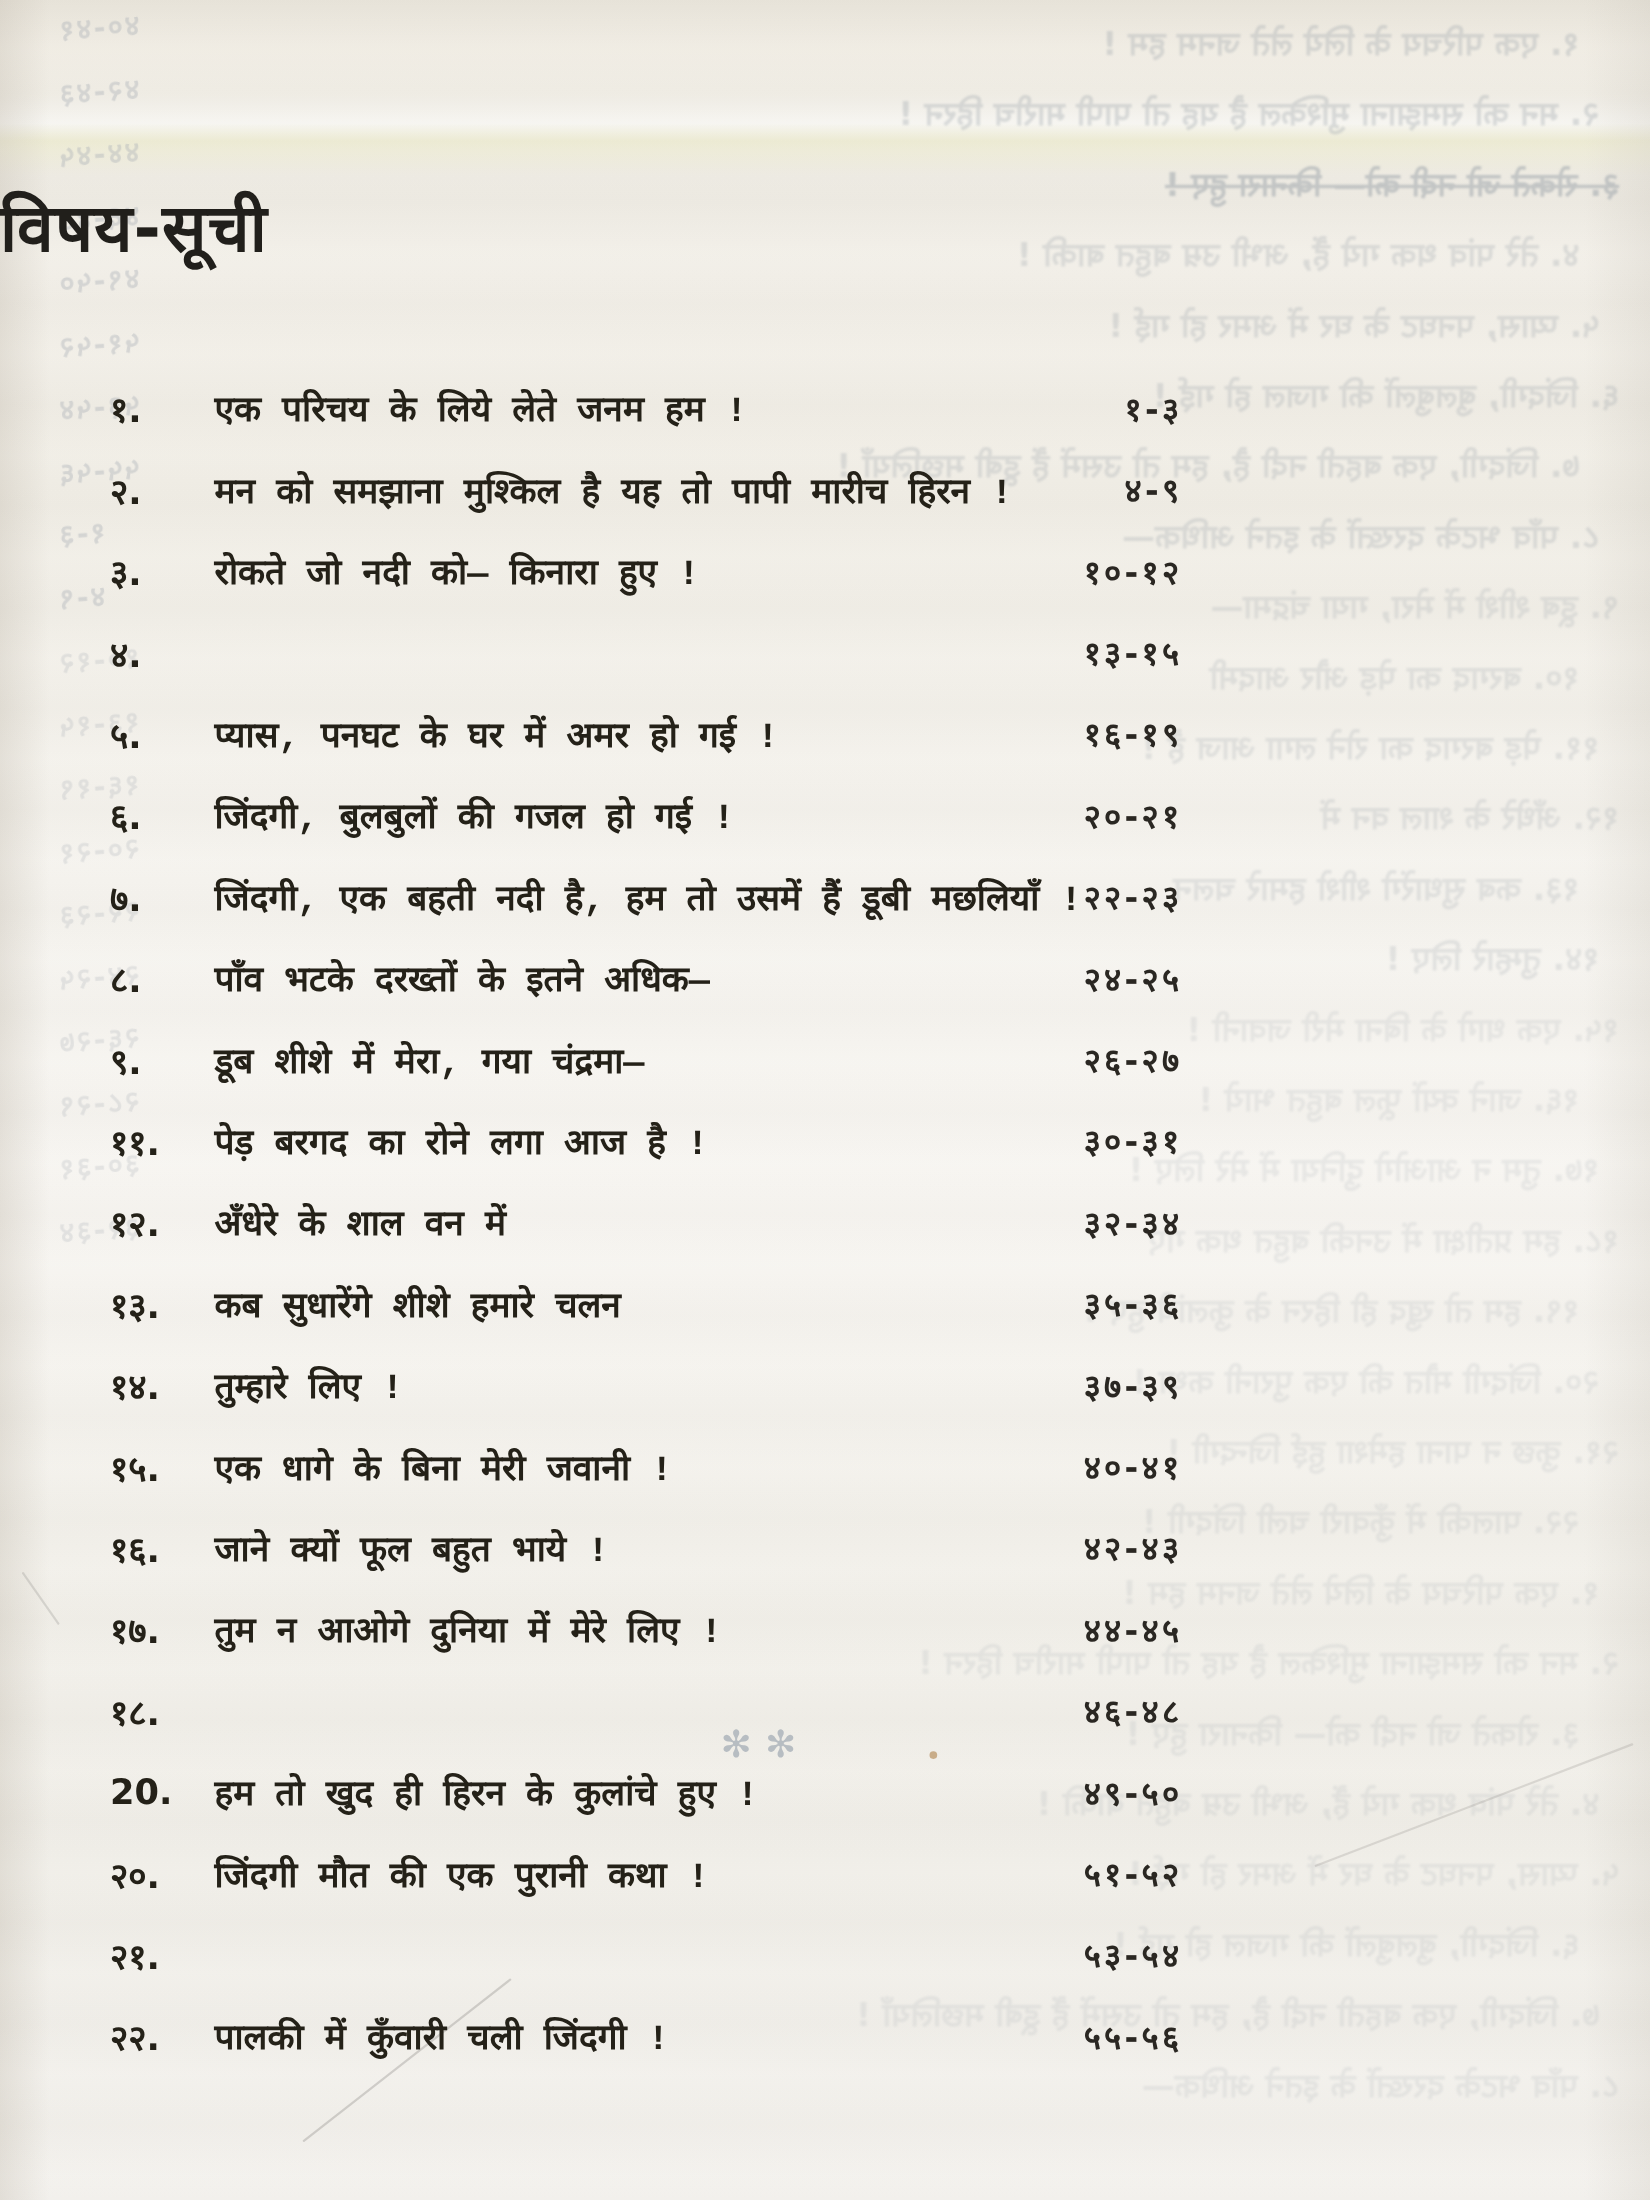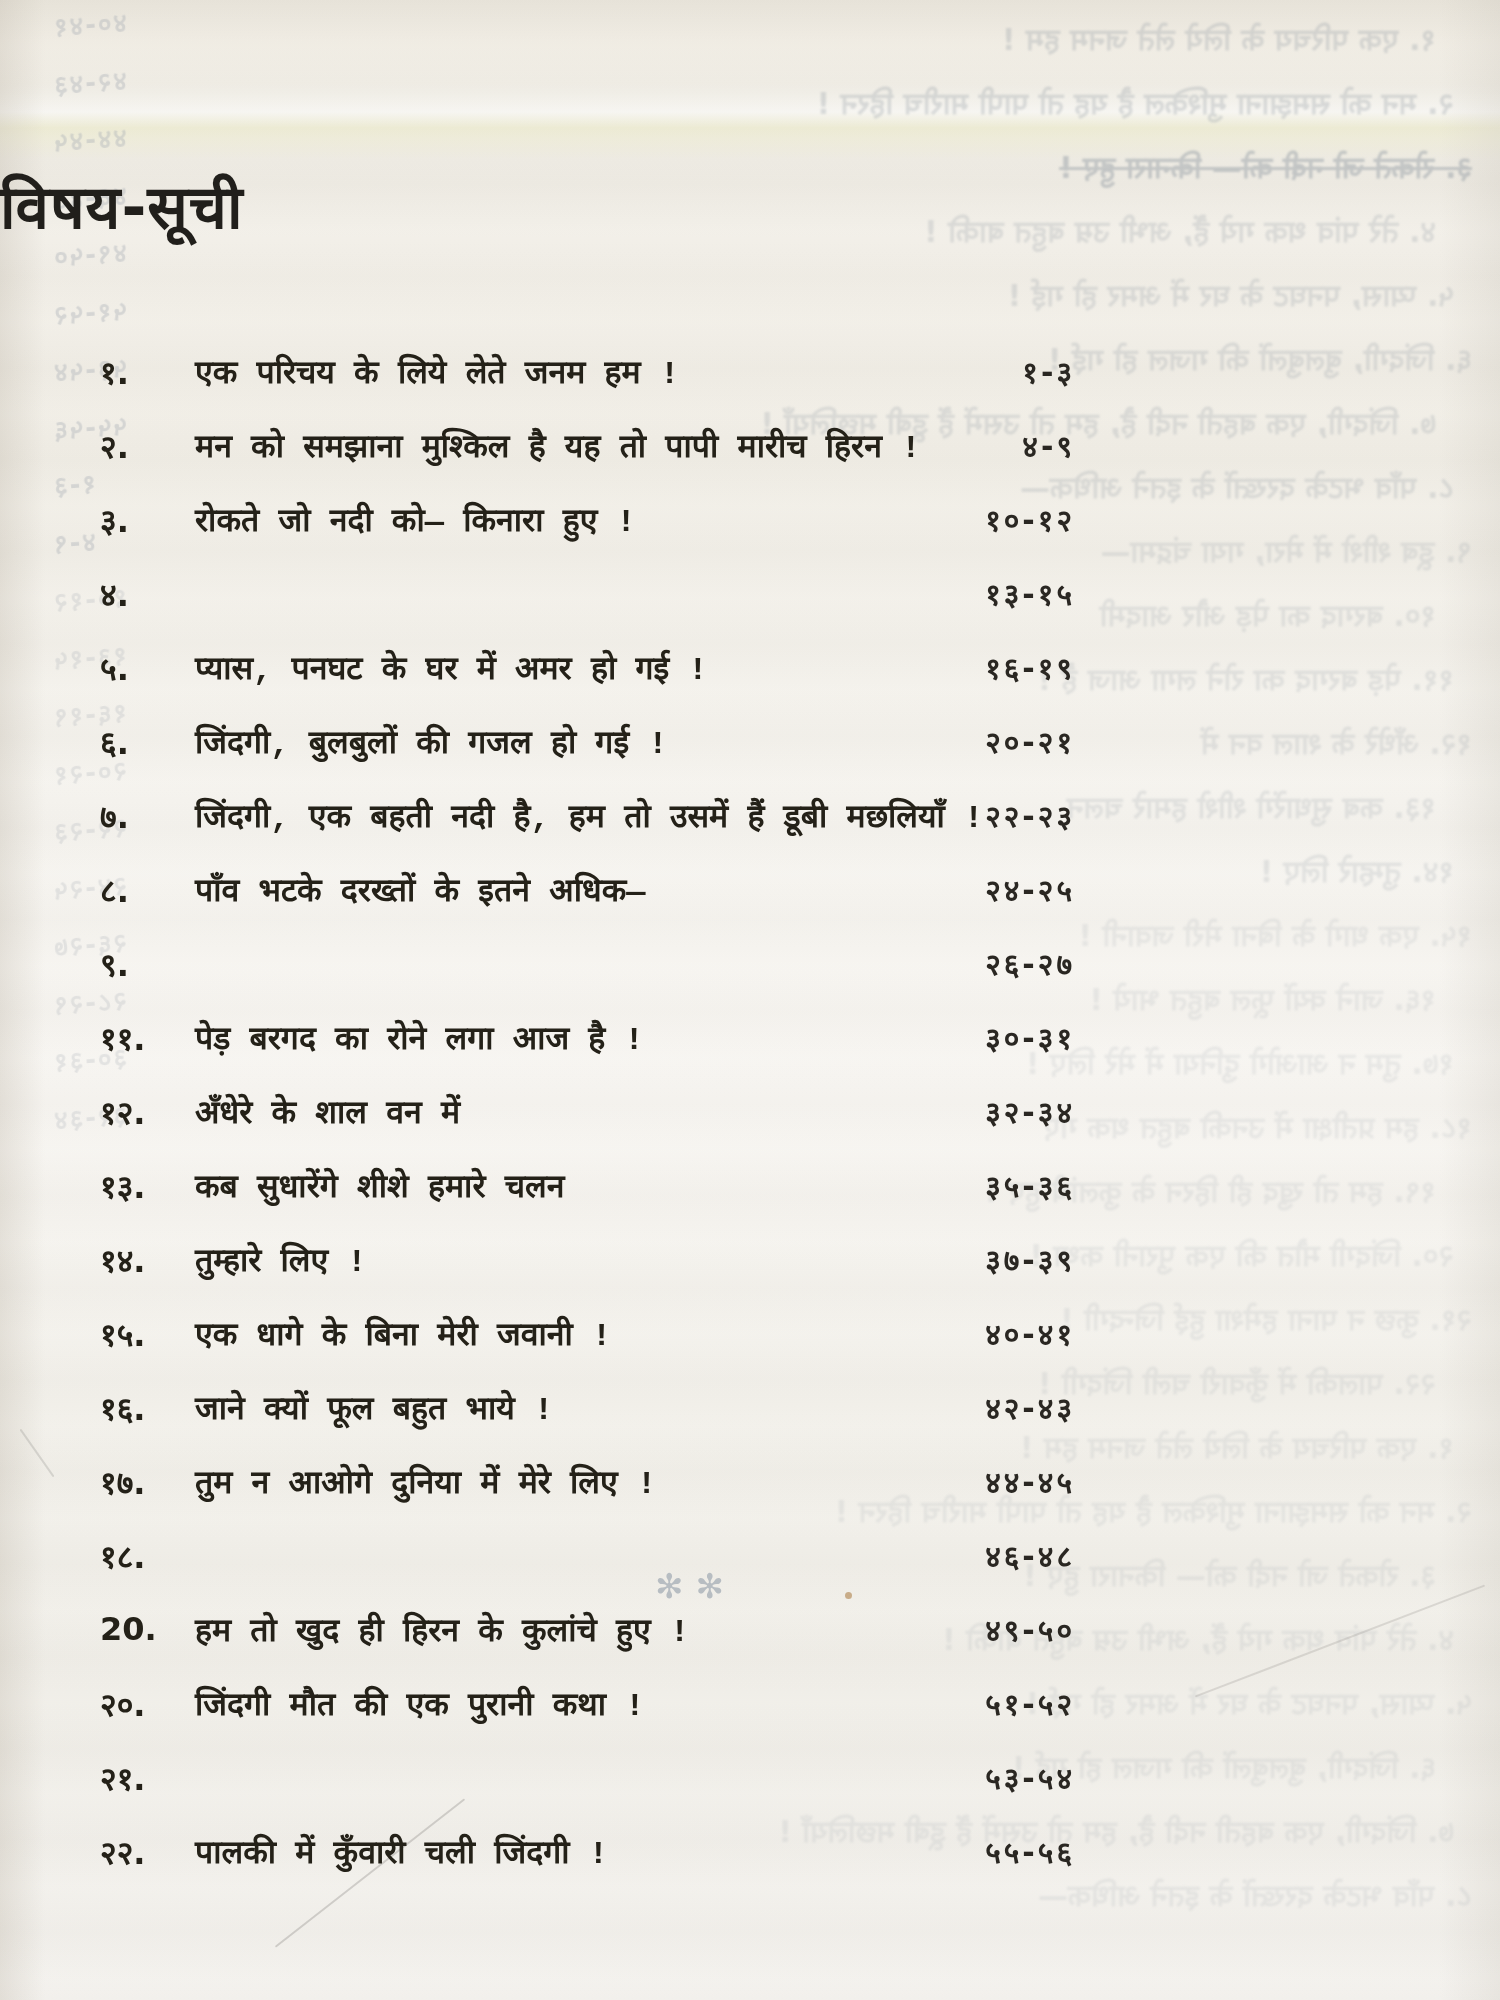--- a/index.html
+++ b/index.html
@@ -156,20 +156,21 @@
         <span class="t">जिंदगी, एक बहती नदी है, हम तो उसमें हैं डूबी मछलियाँ !</span>
         <span class="pg">२२-२३</span>
       </div>
       <div class="row">
         <span class="num">८.</span>
         <span class="t">पाँव भटके दरख्तों के इतने अधिक—</span>
         <span class="pg">२४-२५</span>
       </div>
       <div class="row">
         <span class="num">९.</span>
+        <span class="t">डूब शीशे में मेरा, गया चंद्रमा—</span>
         <span class="pg">२६-२७</span>
       </div>
       <div class="row">
         <span class="num">११.</span>
         <span class="t">पेड़ बरगद का रोने लगा आज है !</span>
         <span class="pg">३०-३१</span>
       </div>
       <div class="row">
         <span class="num">१२.</span>
         <span class="t">अँधेरे के शाल वन में</span>

